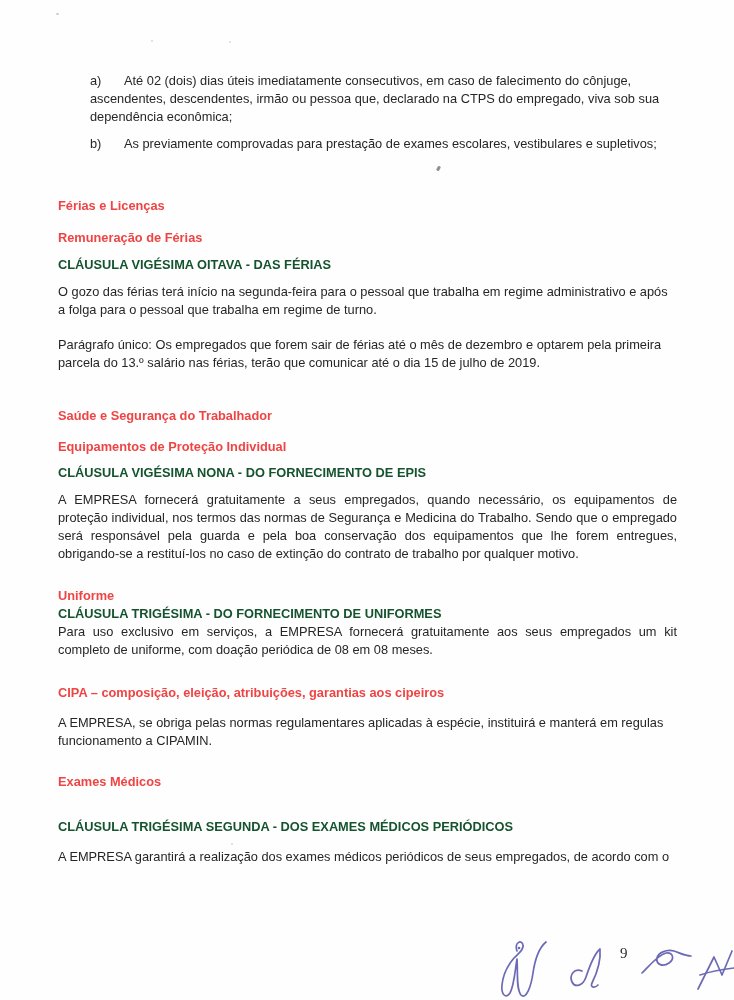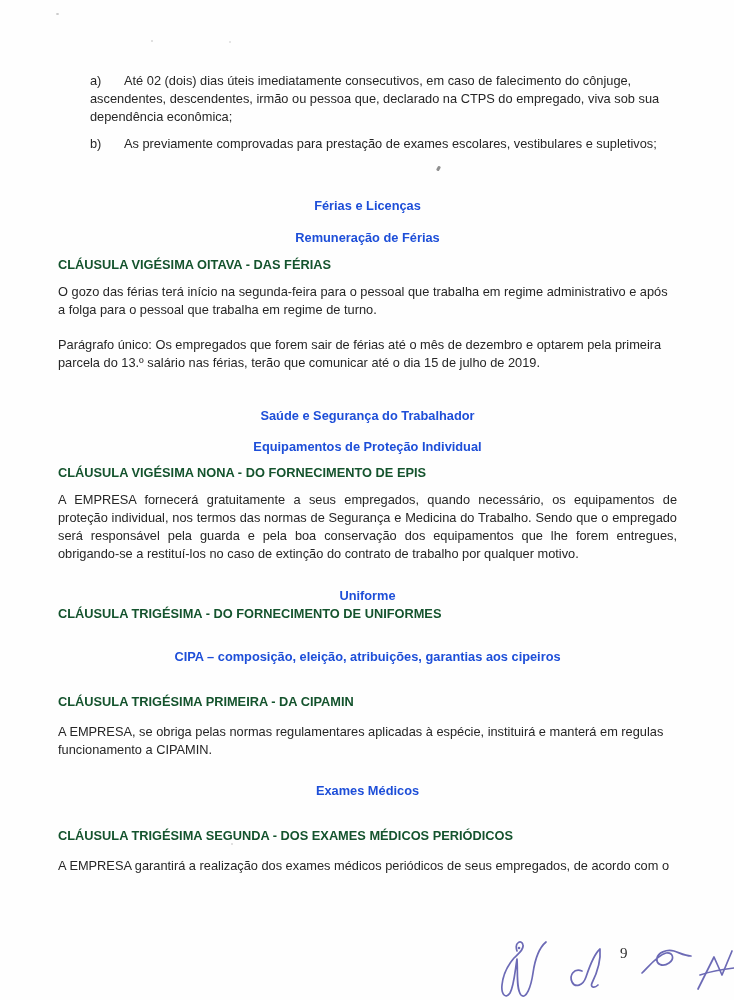--- a/index.html
+++ b/index.html
@@ -13,23 +13,23 @@
     padding: 55px 57px 0 58px;
     font-family: "Liberation Sans", sans-serif;
     font-size: 12.8px;
     line-height: 18px;
     color: #262626;
   }
   p { margin: 0; }
   .para { text-align: left; }
   .para.justify { text-align: justify; }
   .center-heading {
-    text-align: center;
+    text-align: left;
     font-weight: bold;
-    color: #1d4ed8;
+    color: #ef4444;
   }
   .clause-heading {
     font-weight: bold;
     color: #14532d;
   }
   .list-item { padding-left: 32px; }
   .list-item .marker { display: inline-block; width: 34px; }
 
   .mt-17 { margin-top: 17px; }
   .mt-9  { margin-top: 9px; }
@@ -89,23 +89,23 @@
   <p class="para mt-9">O gozo das férias terá início na segunda-feira para o pessoal que trabalha em regime administrativo e após a folga para o pessoal que trabalha em regime de turno.</p>
   <p class="para mt-17">Parágrafo único: Os empregados que forem sair de férias até o mês de dezembro e optarem pela primeira parcela do 13.º salário nas férias, terão que comunicar até o dia 15 de julho de 2019.</p>
 
   <p class="center-heading mt-24">Saúde e Segurança do Trabalhador</p>
   <p class="center-heading mt-13">Equipamentos de Proteção Individual</p>
   <p class="clause-heading mt-8">CLÁUSULA VIGÉSIMA NONA - DO FORNECIMENTO DE EPIS</p>
   <p class="para justify mt-9">A EMPRESA fornecerá gratuitamente a seus empregados, quando necessário, os equipamentos de proteção individual, nos termos das normas de Segurança e Medicina do Trabalho. Sendo que o empregado será responsável pela guarda e pela boa conservação dos equipamentos que lhe forem entregues, obrigando-se a restituí-los no caso de extinção do contrato de trabalho por qualquer motivo.</p>
 
   <p class="center-heading mt-21">Uniforme</p>
   <p class="clause-heading mt-10">CLÁUSULA TRIGÉSIMA - DO FORNECIMENTO DE UNIFORMES</p>
+  <p class="para justify mt-10">Para uso exclusivo em serviços, a EMPRESA fornecerá gratuitamente aos seus empregados um kit completo de uniforme, com doação periódica de 08 em 08 meses.</p>
 
   <p class="center-heading mt-25">CIPA – composição, eleição, atribuições, garantias aos cipeiros</p>
-  <p class="clause-heading mt-27">CLÁUSULA TRIGÉSIMA PRIMEIRA - DA CIPAMIN</p>
   <p class="para mt-12">A EMPRESA, se obriga pelas normas regulamentares aplicadas à espécie, instituirá e manterá em regulas funcionamento a CIPAMIN.</p>
 
   <p class="center-heading mt-23">Exames Médicos</p>
   <p class="clause-heading mt-27">CLÁUSULA TRIGÉSIMA SEGUNDA - DOS EXAMES MÉDICOS PERIÓDICOS</p>
   <p class="para mt-12">A EMPRESA garantirá a realização dos exames médicos periódicos de seus empregados, de acordo com o</p>
 
   <div class="speck s1"></div>
   <div class="speck s2"></div>
   <div class="speck s3"></div>
   <div class="speck s4"></div>

